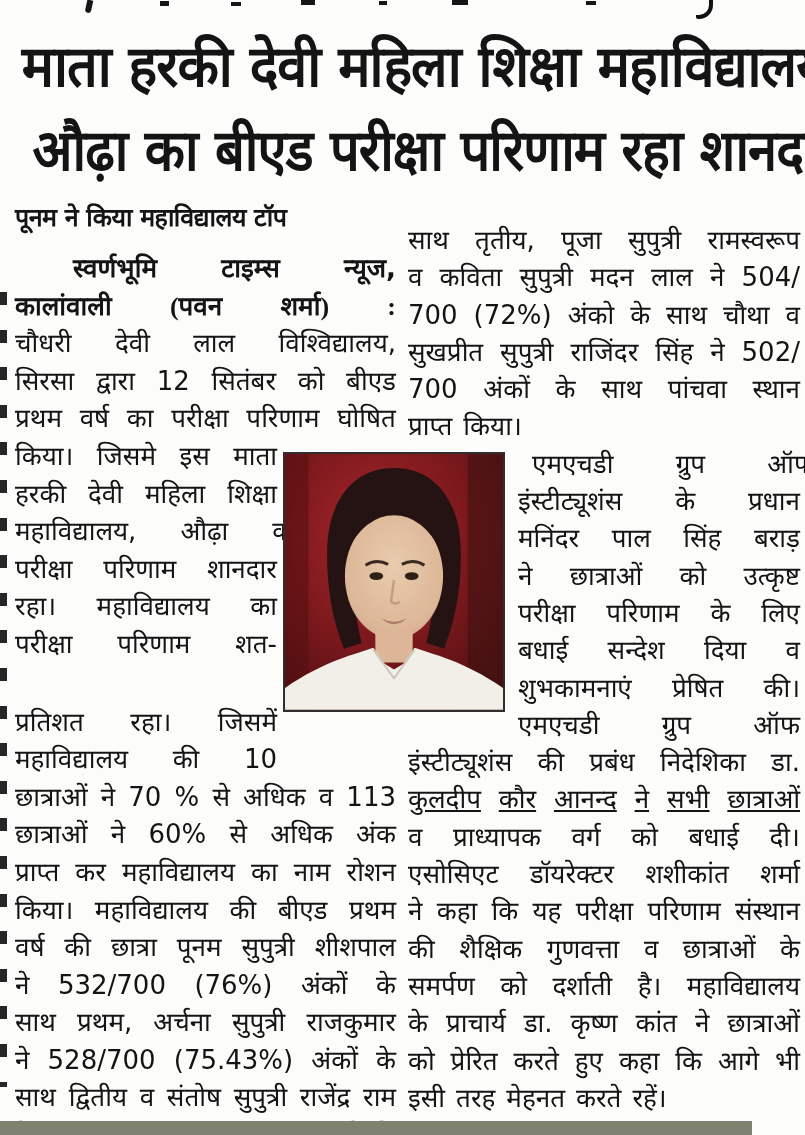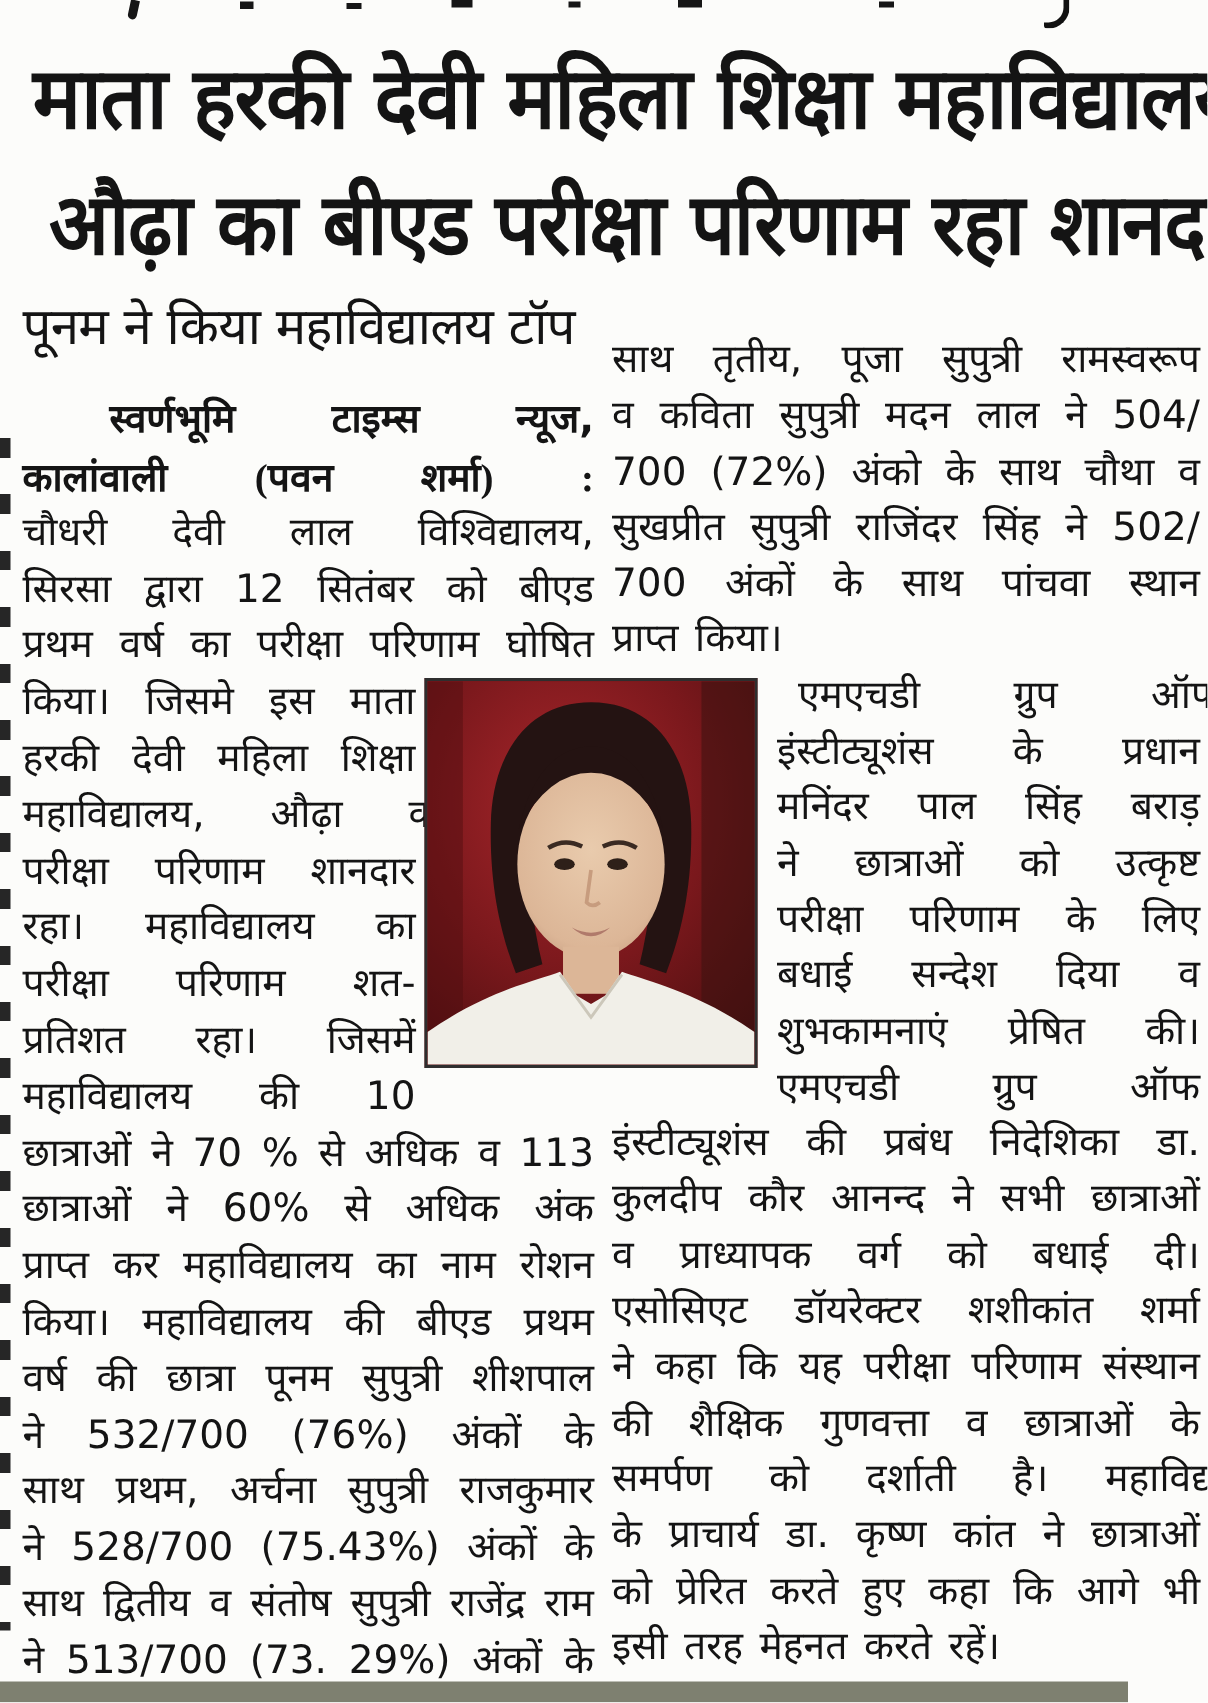--- a/index.html
+++ b/index.html
@@ -15,21 +15,21 @@
   .headline{position:absolute;top:24px;left:0;width:805px;text-align:center;}
   .hl-line{
     font-size:57px;font-weight:700;line-height:84px;height:84px;
     letter-spacing:-1px;white-space:nowrap;display:block;
   }
   
   .col{position:absolute;}
   .col-left{left:15px;top:196px;width:381px;}
   .col-right{left:408px;top:222px;width:392px;}
   .subheadline{
-    margin:0 0 22px 0;font-size:34px;font-weight:400;line-height:44px;height:44px;
+    margin:0 0 10px 0;font-size:25px;font-weight:700;line-height:44px;height:44px;
     letter-spacing:-0.5px;display:flex;justify-content:space-between;white-space:nowrap;
   }
   .line{
     display:flex;justify-content:space-between;align-items:flex-end;
     font-size:26px;line-height:37.6px;height:37.6px;white-space:nowrap;
   }
   .col-right .line{line-height:37.3px;height:37.3px;}
   .line.bold{font-weight:700;}
   .line.left{justify-content:flex-start;gap:11px;}
   .col-left .line.narrow{width:262px;}
@@ -139,21 +139,21 @@
         <div class="line narrow" style="transform: none;">
           <span>रहा।</span>
           <span>महाविद्यालय</span>
           <span>का</span>
         </div>
         <div class="line narrow" style="transform: none;">
           <span>परीक्षा</span>
           <span>परिणाम</span>
           <span>शत-</span>
         </div>
-        <div class="line narrow" style="transform: none;">
+        <div class="line narrow" style="transform: none; margin-top: 40px;">
           <span>प्रतिशत</span>
           <span>रहा।</span>
           <span>जिसमें</span>
         </div>
         <div class="line narrow" style="transform: none;">
           <span>महाविद्यालय</span>
           <span>की</span>
           <span>10</span>
         </div>
         <div class="line" style="transform: none;">
@@ -329,21 +329,21 @@
           <span>ग्रुप</span>
           <span>ऑफ</span>
         </div>
         <div class="line" style="transform: none;">
           <span>इंस्टीट्यूशंस</span>
           <span>की</span>
           <span>प्रबंध</span>
           <span>निदेशिका</span>
           <span>डा.</span>
         </div>
-        <div class="line" style="transform: none;">
+        <div class="line" style="transform: none; text-decoration: underline;">
           <span>कुलदीप</span>
           <span>कौर</span>
           <span>आनन्द</span>
           <span>ने</span>
           <span>सभी</span>
           <span>छात्राओं</span>
         </div>
         <div class="line" style="transform: none;">
           <span>व</span>
           <span>प्राध्यापक</span>
@@ -368,21 +368,21 @@
           <span>संस्थान</span>
         </div>
         <div class="line" style="transform: none;">
           <span>की</span>
           <span>शैक्षिक</span>
           <span>गुणवत्ता</span>
           <span>व</span>
           <span>छात्राओं</span>
           <span>के</span>
         </div>
-        <div class="line" style="transform: none; gap: 38px;">
+        <div class="line" style="transform: none;">
           <span>समर्पण</span>
           <span>को</span>
           <span>दर्शाती</span>
           <span>है।</span>
           <span>महाविद्यालय</span>
         </div>
         <div class="line" style="transform: none;">
           <span>के</span>
           <span>प्राचार्य</span>
           <span>डा.</span>

